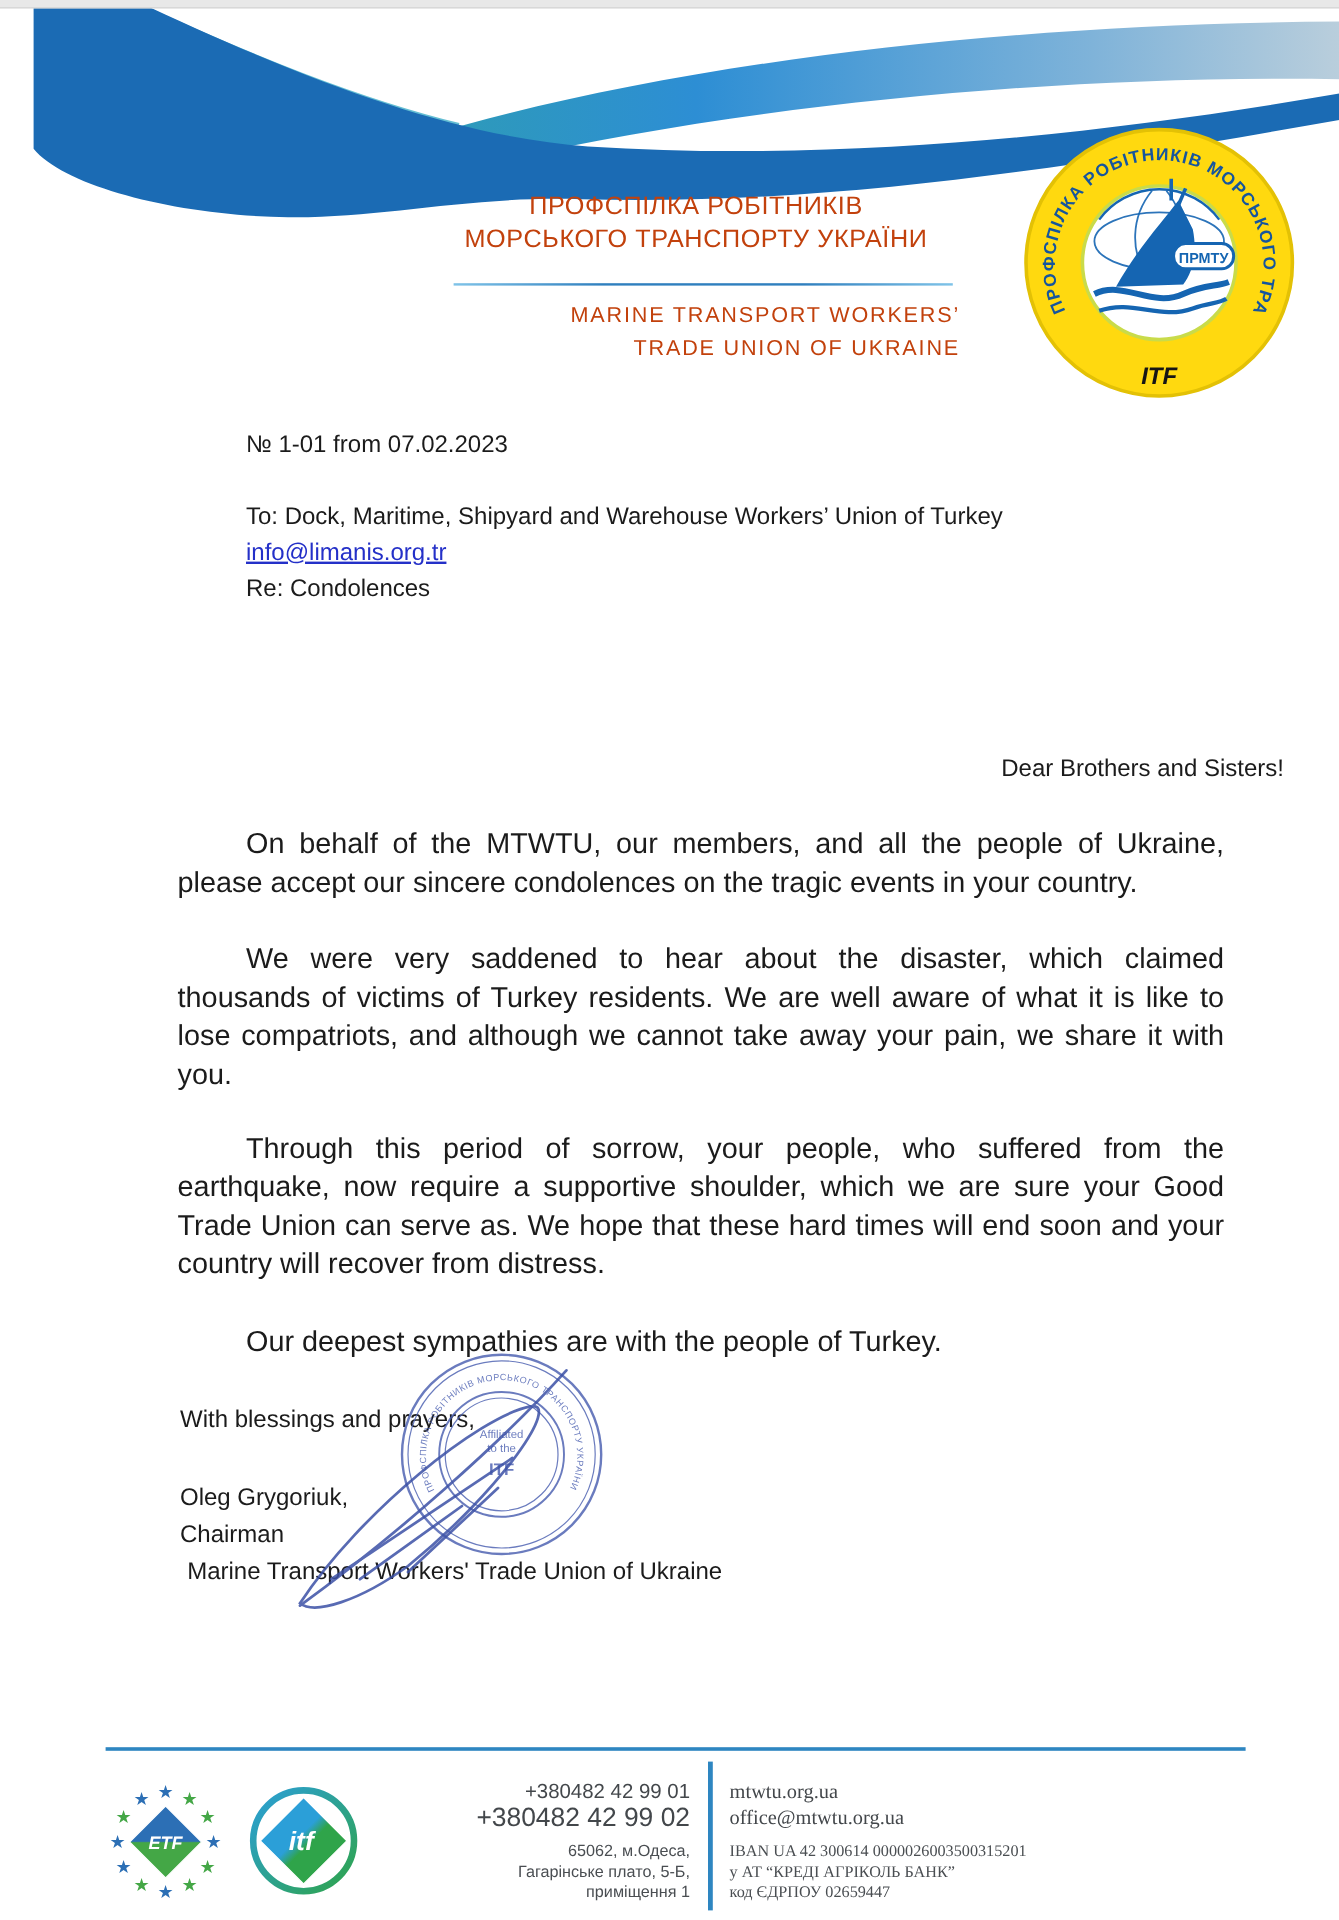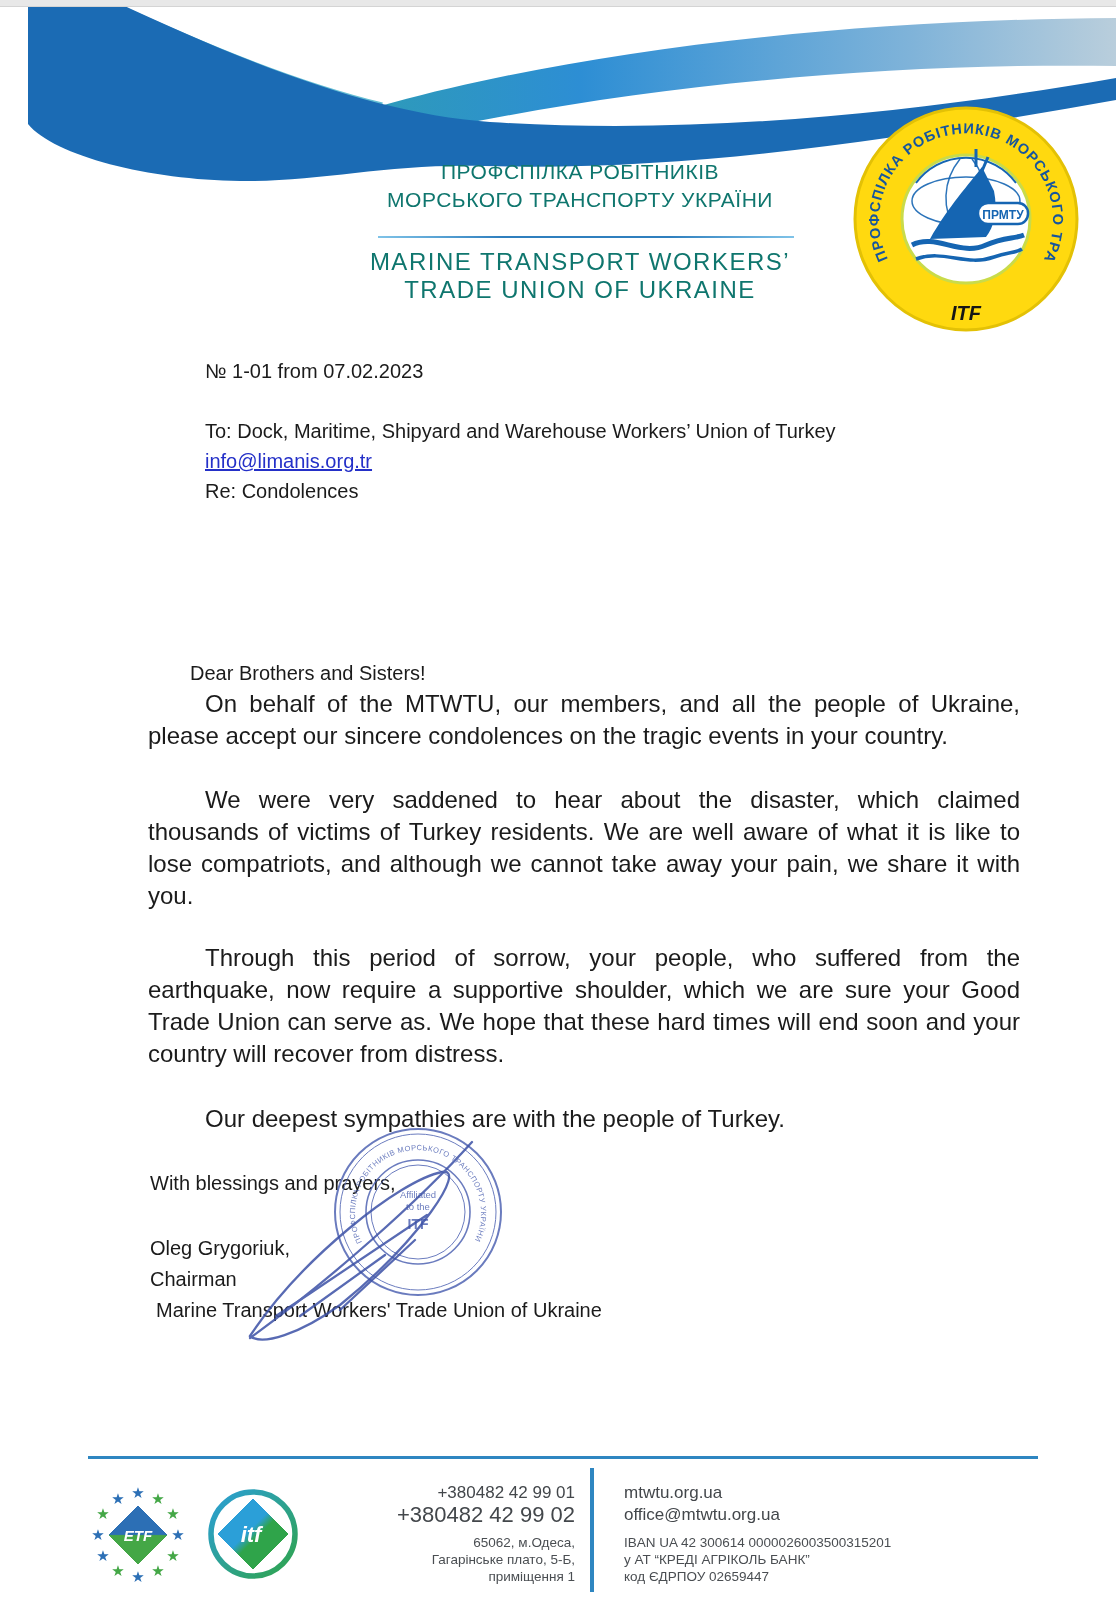--- a/index.html
+++ b/index.html
@@ -2,25 +2,25 @@
 <html><head>
 <meta charset="utf-8">
 <style>
   html,body{margin:0;padding:0;background:#888;}
   #page{position:relative;width:1116px;height:1600px;background:#ffffff;overflow:hidden;
         font-family:"Liberation Sans",sans-serif;}
   .abs{position:absolute;}
   
   #topstrip{left:0;top:0;width:1116px;height:6px;background:#e8e8e8;border-bottom:1px solid #d4d4d4;}
   
-  .orgname{color:#0f766e;letter-spacing:.5px;}
+  .orgname{color:#c2410c;letter-spacing:.5px;}
   #org-uk{left:360px;top:158px;width:440px;text-align:center;font-size:21px;line-height:28px;}
   #org-divider{left:378px;top:236px;width:416px;height:2px;
                background:linear-gradient(90deg,#7fc3e8,#2f7fbe 30%,#2f7fbe 70%,#7fc3e8);}
-  #org-en{left:360px;top:248px;width:440px;text-align:center;font-size:24px;line-height:28px;letter-spacing:1.5px;}
+  #org-en{left:360px;top:248px;width:440px;text-align:right;font-size:18px;line-height:28px;letter-spacing:1.5px;}
   
   .btxt{color:#1b1b1b;font-size:20px;line-height:30px;}
   .bline{font-size:24px;line-height:32px;color:#1b1b1b;text-align:justify;text-align-last:justify;}
   .bline.last{text-align-last:left;}
   .ind{text-indent:57px;}
   .para{position:absolute;left:148px;width:872px;}
   a.maillink{color:#2430c8;text-decoration:underline;margin-top:47px;}
   
   #footer-rule{left:88px;top:1456px;width:950px;height:3px;background:#2e86c1;}
   #footer-vbar{left:590px;top:1468px;width:4px;height:124px;background:#2e86c1;}
@@ -83,21 +83,21 @@
     <text x="37" y="0" text-anchor="middle" font-size="12" font-weight="bold" fill="#1565b2">ПРМТУ</text>
   </svg>
 
   <div class="abs btxt" style="left:205px;top:356px;">№ 1-01 from 07.02.2023</div>
   <div class="abs btxt" style="left:205px;top:416px;text-align:right;">To: Dock, Maritime, Shipyard and Warehouse Workers’ Union of Turkey</div>
   <div class="abs btxt" style="left:205px;top:446px;">
     <a class="maillink" href="#">info@limanis.org.tr</a>
   </div>
   <div class="abs btxt" style="left:205px;top:476px;">Re: Condolences</div>
 
-  <div class="abs btxt" style="left:190px;top:626px;width:880px;text-align:left;margin-top:32px;">Dear Brothers and Sisters!</div>
+  <div class="abs btxt" style="left:190px;top:626px;width:880px;text-align:right;">Dear Brothers and Sisters!</div>
 
   <div class="para" style="top:688px;">
     <div class="bline ind">On behalf of the MTWTU, our members, and all the people of Ukraine,</div>
     <div class="bline last">please accept our sincere condolences on the tragic events in your country.</div>
   </div>
   <div class="para" style="top:784px;">
     <div class="bline ind">We were very saddened to hear about the disaster, which claimed</div>
     <div class="bline">thousands of victims of Turkey residents. We are well aware of what it is like to</div>
     <div class="bline">lose compatriots, and although we cannot take away your pain, we share it with</div>
     <div class="bline last">you.</div>
@@ -191,21 +191,21 @@
   <div class="abs r" style="left:335px;top:1482px;width:240px;">
 
     <div class="ftbig" style="font-size:17px;line-height:22px;color:#43474b;">+380482 42 99 01</div>
     <div class="ftbig" style="font-size:22px;line-height:22px;color:#43474b;">+380482 42 99 02</div>
     <div style="height:8px;"></div>
     <div class="ftsmall">65062, м.Одеса,</div>
     <div class="ftsmall">Гагарінське плато, 5-Б,</div>
     <div class="ftsmall">приміщення 1</div>
   </div>
 
-  <div class="abs" style="left:624px;top:1482px;width:430px;">
+  <div class="abs" style="left:608px;top:1482px;width:430px;font-family:Liberation Serif, serif;">
     <div class="ftbig" style="font-size:17px;line-height:22px;color:#43474b;">mtwtu.org.ua</div>
     <div class="ftbig" style="font-size:17px;line-height:22px;color:#43474b;">office@mtwtu.org.ua</div>
     <div style="height:8px;"></div>
     <div class="ftsmall">IBAN UA 42 300614 0000026003500315201</div>
     <div class="ftsmall">у АТ “КРЕДІ АГРІКОЛЬ БАНК”</div>
     <div class="ftsmall">код ЄДРПОУ 02659447</div>
   </div>
 
 </div>
 

